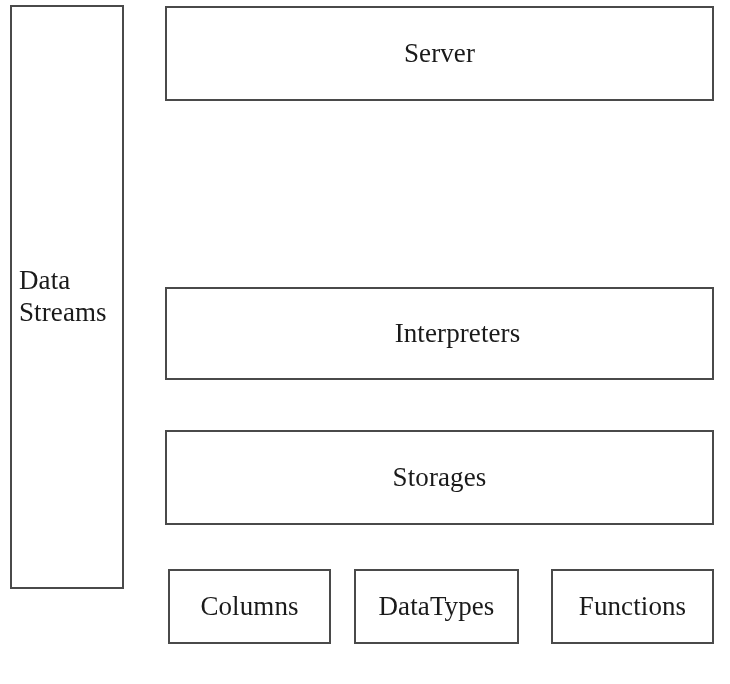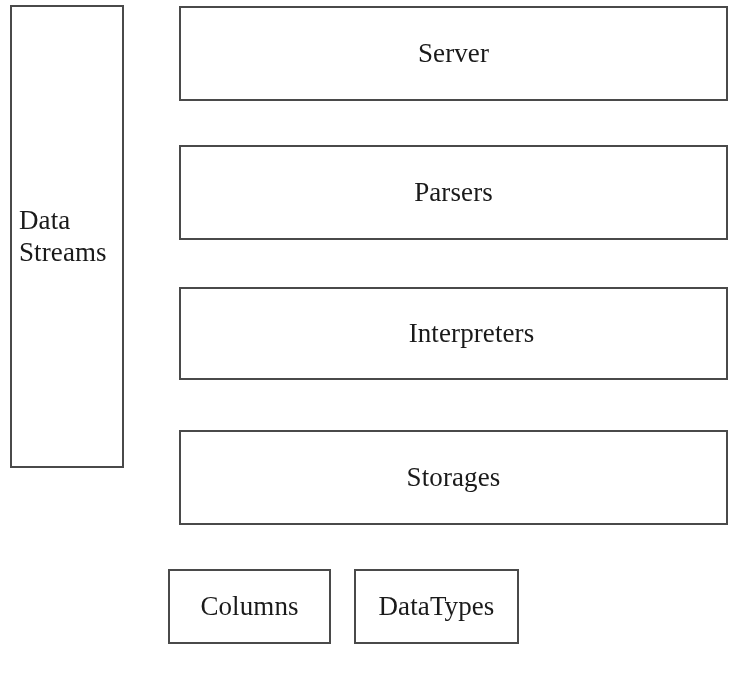--- a/index.html
+++ b/index.html
@@ -34,33 +34,33 @@
     line-height: 1.18;
     letter-spacing: 0.1px;
     user-select: none;
   }
 
   
   .node--sidebar {
     left: 10px;
     top: 5px;
     width: 114px;
-    height: 463px;
+    height: 584px;
     justify-content: flex-start;
     padding-left: 7px;
     text-align: left;
   }
   .node--sidebar .node-label {
     display: block;
     white-space: pre-line;
   }
 
   
   .node--layer {
-    left: 179px;
+    left: 165px;
     width: 549px;
   }
   .node--server       { top: 6px;   height: 95px; }
   .node--parsers      { top: 145px; height: 95px; }
   .node--interpreters { top: 287px; height: 93px; padding-left: 36px; }
   .node--storages     { top: 430px; height: 95px; }
 
   
   .node--component {
     top: 569px;
@@ -81,34 +81,34 @@
 
   <div class="node node--sidebar">
     <span class="node-label">Data
 Streams</span>
   </div>
 
   <div class="node node--layer node--server">
     <span class="node-label">Server</span>
   </div>
 
-  <div class="node node--layer node--parsers">
-    <span class="node-label">Parsers</span>
-  </div>
 
   <div class="node node--layer node--interpreters">
     <span class="node-label">Interpreters</span>
   </div>
 
   <div class="node node--layer node--storages">
     <span class="node-label">Storages</span>
   </div>
 
   <div class="node node--component node--columns">
     <span class="node-label">Columns</span>
   </div>
 
   <div class="node node--component node--datatypes">
     <span class="node-label">DataTypes</span>
   </div>
 
+  <div class="node node--component node--functions">
+    <span class="node-label">Functions</span>
+  </div>
 
 </div>
 
 </body></html>

